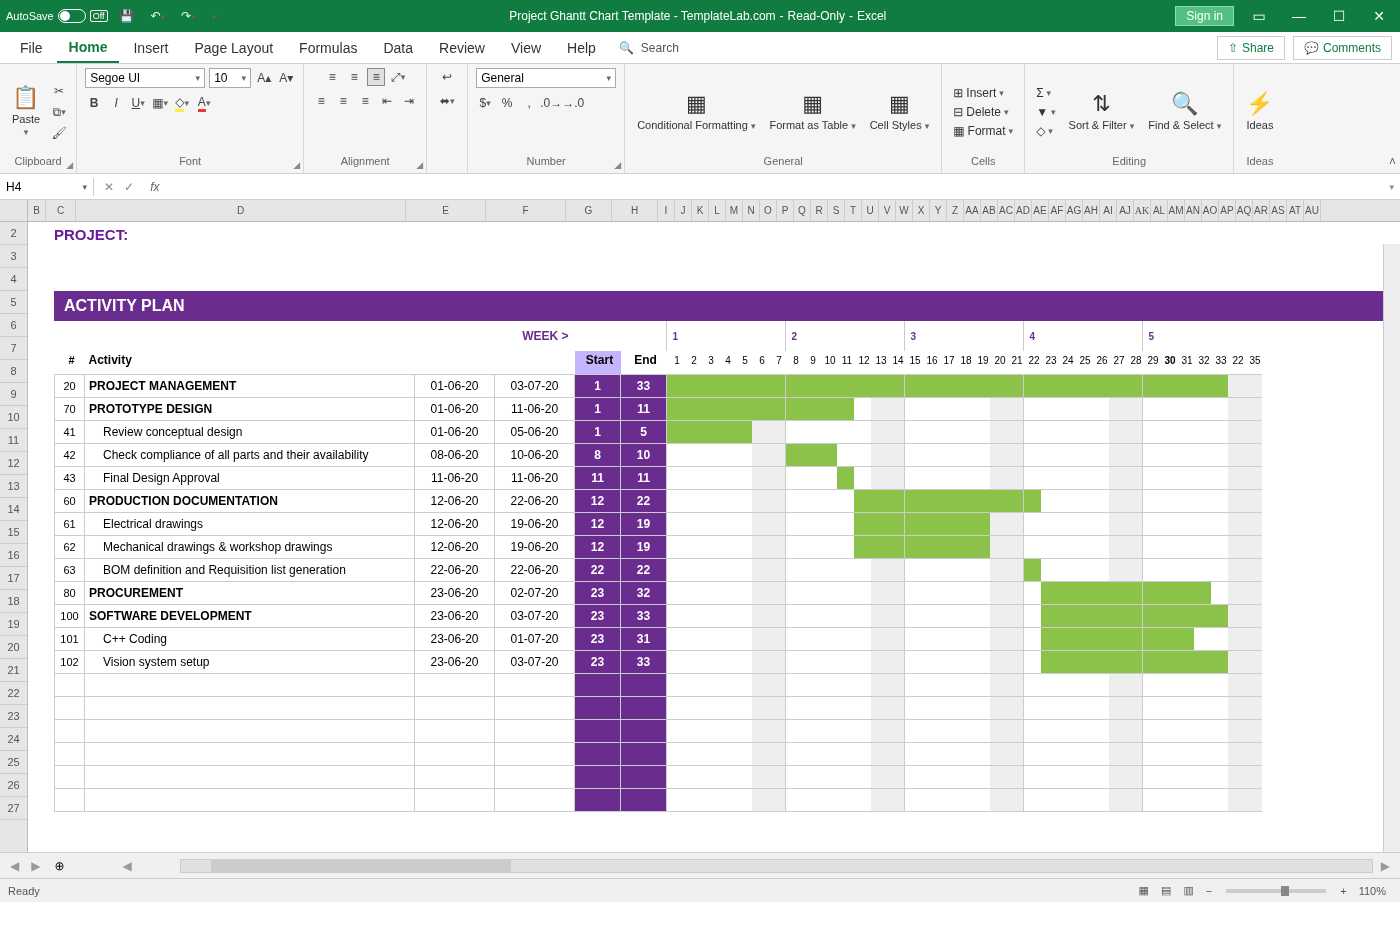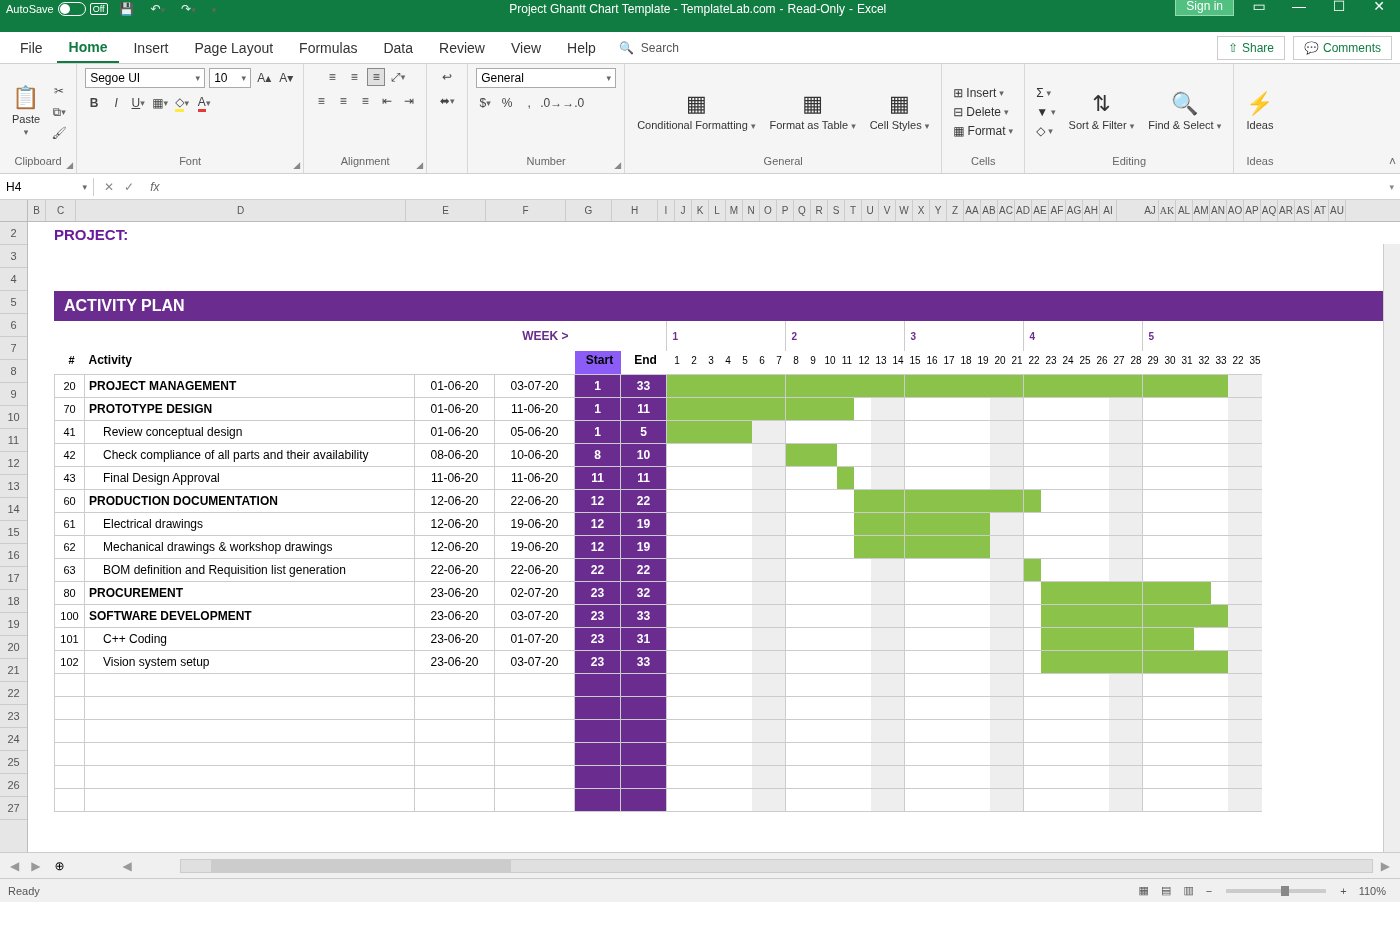--- a/index.html
+++ b/index.html
@@ -1,17 +1,17 @@
 <!DOCTYPE html>
 <html><head>
 <meta charset="utf-8">
 <style>
 * { box-sizing: border-box; margin: 0; padding: 0; }
 body { font-family: "Segoe UI", Arial, sans-serif; font-size: 12px; background: #fff; overflow: hidden; }
-.titlebar { background: #107c41; height: 32px; display: flex; align-items: flex-end; color: #fff; padding: 16px 6px; }
+.titlebar { background: #107c41; height: 32px; display: flex; align-items: center; color: #fff; padding: 16px 6px; }
 .titlebar .left { display: flex; align-items: center; gap: 8px; }
 .autosave { display: flex; align-items: center; gap: 4px; font-size: 11px; }
 .toggle { display: inline-block; width: 28px; height: 14px; border: 1px solid #fff; border-radius: 7px; position: relative; }
 .toggle .knob { position: absolute; left: 1px; top: 1px; width: 10px; height: 10px; background: #fff; border-radius: 50%; }
 .tb-icon { color: #fff; opacity: .9; cursor: pointer; padding: 0 4px; }
 .titlebar .center { flex: 1; text-align: center; font-size: 12px; display:flex; justify-content:center; gap:4px;}
 .titlebar .right { display: flex; align-items: center; gap: 10px; }
 .signin { background: #52c081; padding: 2px 10px; border: 1px solid rgba(255,255,255,.4); font-size: 12px; }
 .wc { width: 30px; text-align: center; cursor: pointer; font-size: 14px; }
 
@@ -381,21 +381,21 @@
       <div class="colhdr" style="width: 17px;">Z</div>
       <div class="colhdr" style="width: 17px;">AA</div>
       <div class="colhdr" style="width: 17px;">AB</div>
       <div class="colhdr" style="width: 17px;">AC</div>
       <div class="colhdr" style="width: 17px;">AD</div>
       <div class="colhdr" style="width: 17px;">AE</div>
       <div class="colhdr" style="width: 17px;">AF</div>
       <div class="colhdr" style="width: 17px;">AG</div>
       <div class="colhdr" style="width: 17px;">AH</div>
       <div class="colhdr" style="width: 17px;">AI</div>
-      <div class="colhdr" style="width: 17px; margin-left: 25px;">AJ</div>
+      <div class="colhdr" style="width: 17px;">AJ</div>
       <div class="colhdr" style="width: 17px; font-family: Liberation Serif, serif;">AK</div>
       <div class="colhdr" style="width: 17px;">AL</div>
       <div class="colhdr" style="width: 17px;">AM</div>
       <div class="colhdr" style="width: 17px;">AN</div>
       <div class="colhdr" style="width: 17px;">AO</div>
       <div class="colhdr" style="width: 17px;">AP</div>
       <div class="colhdr" style="width: 17px;">AQ</div>
       <div class="colhdr" style="width: 17px;">AR</div>
       <div class="colhdr" style="width: 17px;">AS</div>
       <div class="colhdr" style="width: 17px;">AT</div>
@@ -481,21 +481,21 @@
               <td class="col-day" style="border:none"></td>
               <td class="col-day" style="border:none"></td>
               <td class="col-day" style="border:none"></td>
               <td class="col-day" style="border:none"></td>
             </tr>
             <tr class="hdr-row" style="height:22px">
               <th class="col-num" style="text-align:center">#</th>
               <th class="col-act">Activity</th>
               <th class="col-d1"></th>
               <th class="col-d2"></th>
-              <th class="col-se" style="background:#8b5cf6;color:#000;text-align:center">Start</th>
+              <th class="col-se" style="background:#c4b5fd;color:#000;text-align:center">Start</th>
               <th class="col-se" style="background:#fff;color:#000;text-align:center">End</th>
               <th class="col-day" style="font-weight:normal;text-align:center">1</th>
               <th class="col-day" style="font-weight:normal;text-align:center">2</th>
               <th class="col-day" style="font-weight:normal;text-align:center">3</th>
               <th class="col-day" style="font-weight:normal;text-align:center">4</th>
               <th class="col-day" style="font-weight:normal;text-align:center">5</th>
               <th class="col-day" style="font-weight:normal;text-align:center">6</th>
               <th class="col-day" style="font-weight:normal;text-align:center">7</th>
               <th class="col-day" style="font-weight:normal;text-align:center">8</th>
               <th class="col-day" style="font-weight:normal;text-align:center">9</th>
@@ -512,21 +512,21 @@
               <th class="col-day" style="font-weight:normal;text-align:center">20</th>
               <th class="col-day" style="font-weight:normal;text-align:center">21</th>
               <th class="col-day" style="font-weight:normal;text-align:center">22</th>
               <th class="col-day" style="font-weight:normal;text-align:center">23</th>
               <th class="col-day" style="font-weight:normal;text-align:center">24</th>
               <th class="col-day" style="font-weight:normal;text-align:center">25</th>
               <th class="col-day" style="font-weight:normal;text-align:center">26</th>
               <th class="col-day" style="font-weight:normal;text-align:center">27</th>
               <th class="col-day" style="font-weight:normal;text-align:center">28</th>
               <th class="col-day" style="font-weight:normal;text-align:center">29</th>
-              <th class="col-day" style="font-weight:normal;text-align:center">30</th>
+              <th class="col-day" style="font-weight:bold;text-align:center">30</th>
               <th class="col-day" style="font-weight:normal;text-align:center">31</th>
               <th class="col-day" style="font-weight:normal;text-align:center">32</th>
               <th class="col-day" style="font-weight:normal;text-align:center">33</th>
               <th class="col-day" style="font-weight:normal;text-align:center">22</th>
               <th class="col-day" style="font-weight:normal;text-align:center">35</th>
             </tr>
           </tbody>
           <tbody>
             <tr>
               <td class="col-num">20</td>

